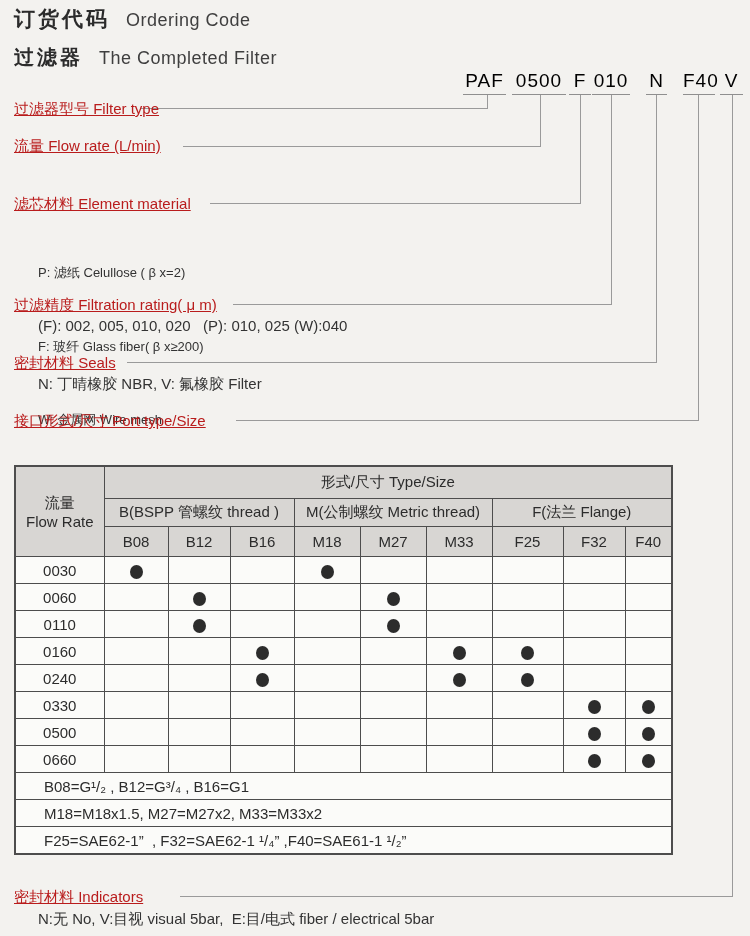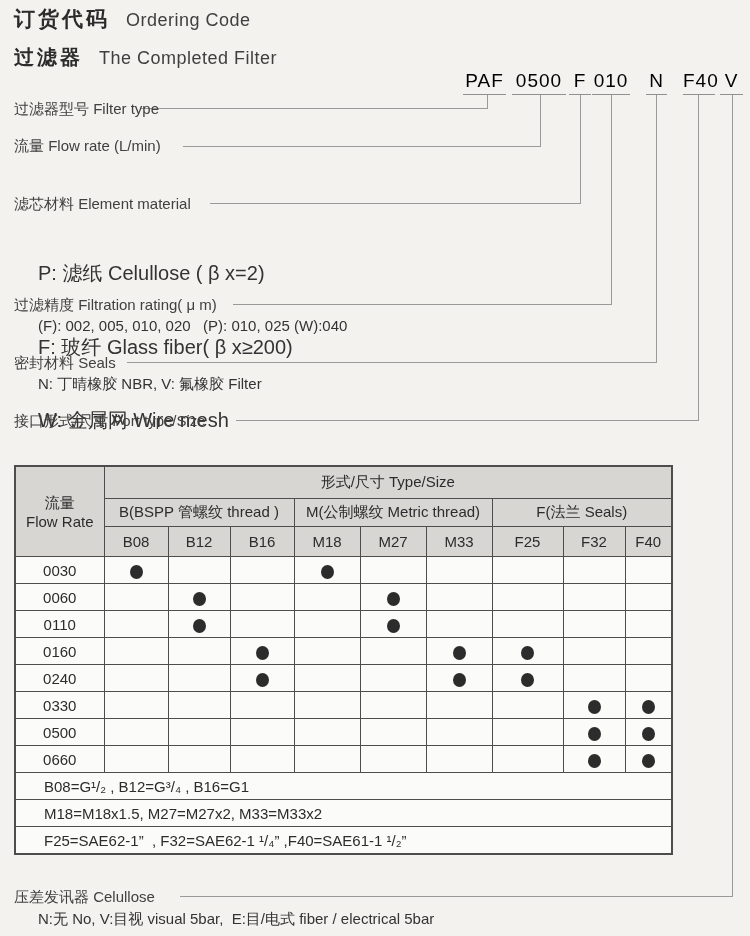--- a/index.html
+++ b/index.html
@@ -11,23 +11,23 @@
   }
   .abs { position:absolute; }
   .zh-title { font-size:21px; font-weight:bold; letter-spacing:3px; color:#2b2b2b; }
   .en-title { font-size:18px; color:#3f3f3f; margin-left:16px; letter-spacing:0.5px; }
   .code-seg {
     position:absolute; top:70px; height:24px; text-align:center;
     font-size:19px; color:#000000; border-bottom:1px solid #8f8f8f; letter-spacing:1px;
   }
   .vline { position:absolute; width:1px; background:var(--line,#9a9a9a); }
   .hline { position:absolute; height:1px; background:var(--line,#9a9a9a); }
-  .sec-label { position:absolute; font-size:15px; color:#404040; white-space:pre; }
+  .sec-label { position:absolute; font-size:15px; color:#b91c1c; white-space:pre;text-decoration:underline; }
   .sec-detail { position:absolute; font-size:15px; color:#333; white-space:pre; }
-  .sec-items { position:absolute; font-size:20px; color:#333; line-height:24.5px; white-space:pre; }
+  .sec-items { position:absolute; font-size:13px; color:#333; line-height:24.5px; white-space:pre; }
   table.avail {
     position:absolute; left:14px; top:465px;
     border-collapse:collapse; table-layout:fixed; width:657px;
     font-size:15px; color:#2c2c2c;
     border:2px solid var(--border,#4d4d4d);
   }
   table.avail th, table.avail td {
     border:1px solid var(--border,#4d4d4d);
     text-align:center; vertical-align:middle; font-weight:normal;
     padding:0; overflow:hidden;
@@ -102,21 +102,21 @@
   </div>
 
   <div class="sec-label" style="left:14px; top:296px;">过滤精度 Filtration rating( μ m)</div>
   <div class="sec-detail" style="left:38px; top:317px;">(F): 002, 005, 010, 020   (P): 010, 025 (W):040</div>
 
   <div class="sec-label" style="left:14px; top:354px;">密封材料 Seals</div>
   <div class="sec-detail" style="left:38px; top:375px;">N: 丁晴橡胶 NBR, V: 氟橡胶 Filter</div>
 
   <div class="sec-label" style="left:14px; top:412px;">接口形式/尺寸 Port type/Size</div>
 
-  <div class="sec-label" style="left:14px; top:888px;">压差发讯器 Celullose</div>
+  <div class="sec-label" style="left:14px; top:888px;">密封材料 Indicators</div>
   <div class="sec-detail" style="left:38px; top:910px;">N:无 No, V:目视 visual 5bar,  E:目/电式 fiber / electrical 5bar</div>
 
   <table class="avail">
     <colgroup>
       <col style="width:89px">
         <col style="width:64px">
         <col style="width:62px">
         <col style="width:64px">
       <col style="width:66px">
         <col style="width:66px">
@@ -129,21 +129,21 @@
       <tr class="hr1">
         <th class="corner" rowspan="3">
           <div>流量</div>
           <div>Flow Rate</div>
         </th>
         <th colspan="9">形式/尺寸  Type/Size</th>
       </tr>
       <tr class="hr2">
         <th colspan="3">B(BSPP 管螺纹 thread )</th>
         <th colspan="3">M(公制螺纹 Metric thread)</th>
-        <th colspan="3">F(法兰 Seals)</th>
+        <th colspan="3">F(法兰 Flange)</th>
       </tr>
       <tr class="hr3">
         <th>B08</th>
         <th>B12</th>
         <th>B16</th>
         <th>M18</th>
         <th>M27</th>
         <th>M33</th>
         <th>F25</th>
         <th>F32</th>

